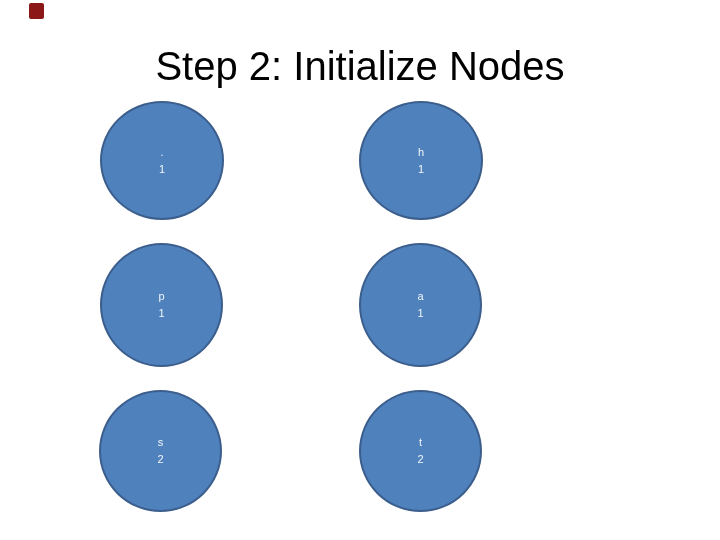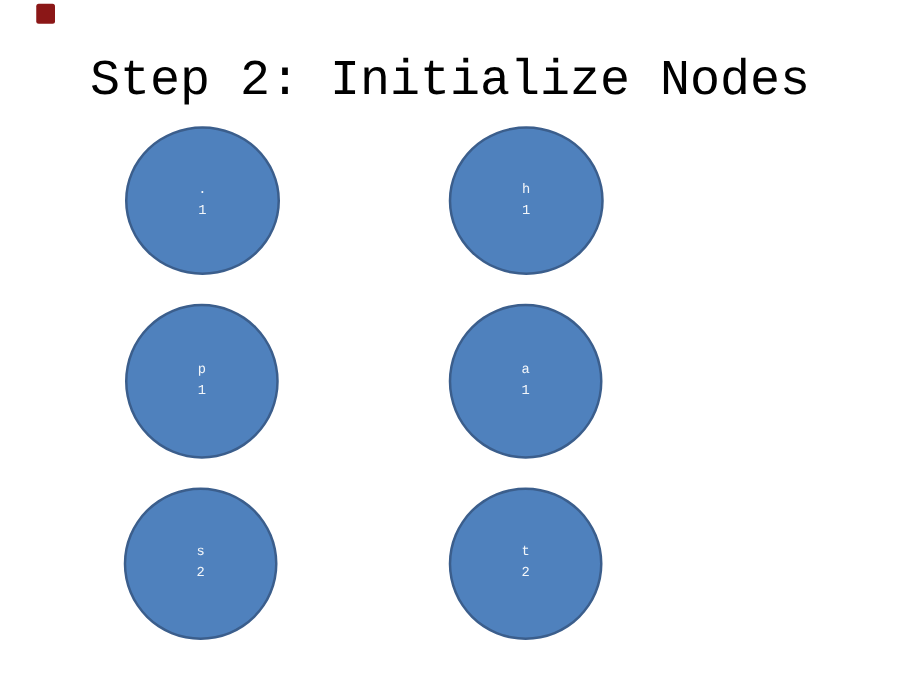--- a/index.html
+++ b/index.html
@@ -10,21 +10,20 @@
     width: 720px;
     height: 540px;
     position: relative;
     background: #ffffff;
     overflow: hidden;
     font-family: "Liberation Sans", sans-serif;
   }
   .slide {
     position: absolute;
     inset: 0;
-    font-family: Liberation Mono, monospace;
   }
   .corner-mark {
     position: absolute;
     left: 29px;
     top: 3px;
     width: 15px;
     height: 16px;
     background: #8B1717;
     border-radius: 2px;
   }

